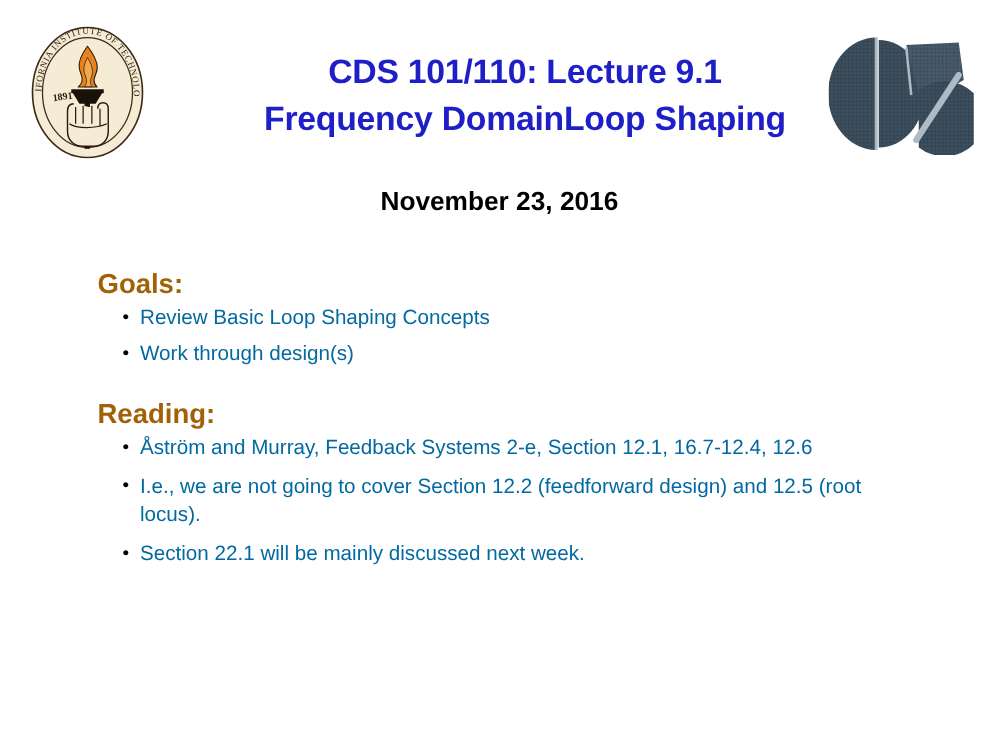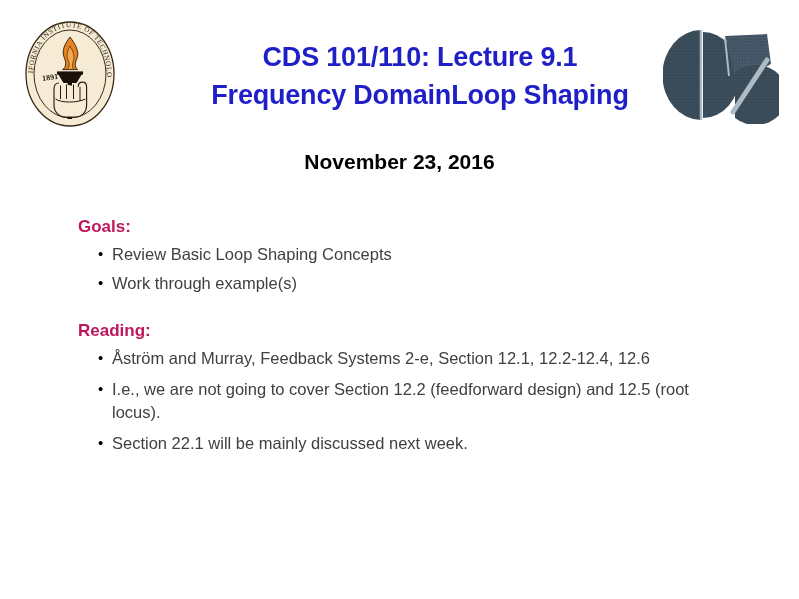--- a/index.html
+++ b/index.html
@@ -76,36 +76,36 @@
 
   
   .body-block {
     position: absolute;
     left: 78px;
     top: 215px;
     width: 630px;
   }
   .section { }
   .section-heading {
-    font-size: 17px;
+    font-size: 22px;
     font-weight: bold;
-    color: #be185d;
+    color: #a16207;
     line-height: 24px;
     margin-bottom: 4px;
   }
   ul.bullets {
     list-style: none;
     margin: 0;
     padding: 0 0 0 20px;
   }
   ul.bullets > li {
     position: relative;
     font-size: 16.5px;
     line-height: 23.5px;
-    color: #404040;
+    color: #0369a1;
     padding-left: 14px;
     margin-bottom: 5px;
   }
   ul.bullets > li::before {
     content: "\2022";
     position: absolute;
     left: 0;
     top: -1px;
     font-size: 15px;
     line-height: 23.5px;
@@ -189,28 +189,28 @@
   </div>
 
   <div class="date-line">November 23, 2016</div>
 
   <div class="body-block">
 
     <div class="section section-goals">
       <div class="section-heading">Goals:</div>
       <ul class="bullets">
         <li>Review Basic Loop Shaping Concepts</li>
-        <li>Work through example(s)</li>
+        <li>Work through design(s)</li>
       </ul>
     </div>
 
     <div class="section section-reading">
       <div class="section-heading">Reading:</div>
       <ul class="bullets">
-        <li>Åström and Murray, Feedback Systems 2-e, Section 12.1, 12.2-12.4, 12.6</li>
+        <li>Åström and Murray, Feedback Systems 2-e, Section 12.1, 16.7-12.4, 12.6</li>
         <li>I.e., we are not going to cover Section 12.2 (feedforward design) and 12.5 (root locus).</li>
         <li>Section 22.1 will be mainly discussed next week.</li>
       </ul>
     </div>
 
   </div>
 
 </div>
 
 </body></html>

